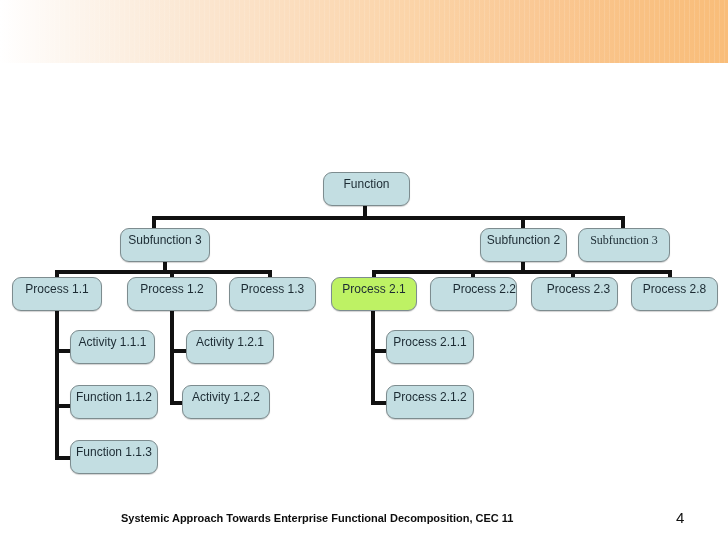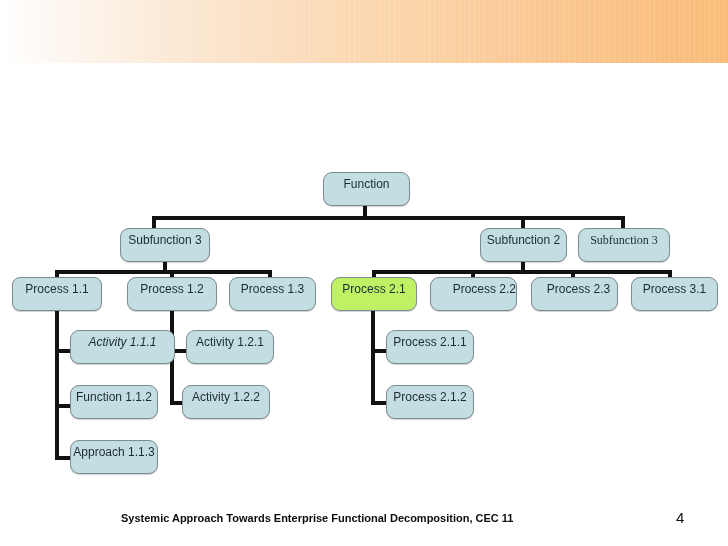--- a/index.html
+++ b/index.html
@@ -141,30 +141,30 @@
         <div class="conn" style="left: 170px; top: 338px; width: 20px; height: 4px; background: rgb(17, 17, 17);"></div>
         <div class="conn" style="left: 371px; top: 246px; width: 4px; height: 96px; background: rgb(17, 17, 17);"></div>
         <div class="conn" style="left: 371px; top: 286px; width: 20px; height: 4px; background: rgb(17, 17, 17);"></div>
         <div class="conn" style="left: 371px; top: 338px; width: 20px; height: 4px; background: rgb(17, 17, 17);"></div>
       </div>
     <div id="node-layer">
         <div class="node" style="left: 323px; top: 109px; width: 87px; height: 34px; background: rgb(195, 222, 226); border-color: rgb(125, 140, 143);"><span>Function</span></div>
         <div class="node" style="left: 120px; top: 165px; width: 90px; height: 34px; background: rgb(195, 222, 226); border-color: rgb(125, 140, 143);"><span>Subfunction 3</span></div>
         <div class="node" style="left: 480px; top: 165px; width: 87px; height: 34px; background: rgb(195, 222, 226); border-color: rgb(125, 140, 143);"><span>Subfunction 2</span></div>
         <div class="node" style="left: 578px; top: 165px; width: 92px; height: 34px; background: rgb(195, 222, 226); border-color: rgb(125, 140, 143); font-family: Liberation Serif, serif;"><span>Subfunction 3</span></div>
-        <div class="node" style="left: 12px; top: 214px; width: 90px; height: 34px; background: rgb(195, 222, 226); border-color: rgb(125, 140, 143); border-radius: 8px;"><span>Process 1.1</span></div>
+        <div class="node" style="left: 12px; top: 214px; width: 90px; height: 34px; background: rgb(195, 222, 226); border-color: rgb(125, 140, 143);"><span>Process 1.1</span></div>
         <div class="node" style="left: 127px; top: 214px; width: 90px; height: 34px; background: rgb(195, 222, 226); border-color: rgb(125, 140, 143);"><span>Process 1.2</span></div>
         <div class="node" style="left: 229px; top: 214px; width: 87px; height: 34px; background: rgb(195, 222, 226); border-color: rgb(125, 140, 143);"><span>Process 1.3</span></div>
         <div class="node" style="left: 331px; top: 214px; width: 86px; height: 34px; background: #bef264; border-color: rgb(125, 140, 143);"><span>Process 2.1</span></div>
         <div class="node" style="left: 430px; top: 214px; width: 87px; height: 34px; background: rgb(195, 222, 226); border-color: rgb(125, 140, 143); text-align: right;"><span>Process 2.2</span></div>
         <div class="node" style="left: 531px; top: 214px; width: 87px; height: 34px; background: rgb(195, 222, 226); border-color: rgb(125, 140, 143); padding-left: 8px;"><span>Process 2.3</span></div>
-        <div class="node" style="left: 631px; top: 214px; width: 87px; height: 34px; background: rgb(195, 222, 226); border-color: rgb(125, 140, 143);"><span>Process 3.1</span></div>
-        <div class="node" style="left: 70px; top: 267px; width: 105px; height: 34px; background: rgb(195, 222, 226); border-color: rgb(125, 140, 143); font-style: italic;"><span>Activity 1.1.1</span></div>
+        <div class="node" style="left: 631px; top: 214px; width: 87px; height: 34px; background: rgb(195, 222, 226); border-color: rgb(125, 140, 143);"><span>Process 2.8</span></div>
+        <div class="node" style="left: 70px; top: 267px; width: 85px; height: 34px; background: rgb(195, 222, 226); border-color: rgb(125, 140, 143);"><span>Activity 1.1.1</span></div>
         <div class="node" style="left: 70px; top: 322px; width: 88px; height: 34px; background: rgb(195, 222, 226); border-color: rgb(125, 140, 143);"><span>Function 1.1.2</span></div>
-        <div class="node" style="left: 70px; top: 377px; width: 88px; height: 34px; background: rgb(195, 222, 226); border-color: rgb(125, 140, 143);"><span>Approach 1.1.3</span></div>
+        <div class="node" style="left: 70px; top: 377px; width: 88px; height: 34px; background: rgb(195, 222, 226); border-color: rgb(125, 140, 143);"><span>Function 1.1.3</span></div>
         <div class="node" style="left: 186px; top: 267px; width: 88px; height: 34px; background: rgb(195, 222, 226); border-color: rgb(125, 140, 143);"><span>Activity 1.2.1</span></div>
         <div class="node" style="left: 182px; top: 322px; width: 88px; height: 34px; background: rgb(195, 222, 226); border-color: rgb(125, 140, 143);"><span>Activity 1.2.2</span></div>
         <div class="node" style="left: 386px; top: 267px; width: 88px; height: 34px; background: rgb(195, 222, 226); border-color: rgb(125, 140, 143);"><span>Process 2.1.1</span></div>
         <div class="node" style="left: 386px; top: 322px; width: 88px; height: 34px; background: rgb(195, 222, 226); border-color: rgb(125, 140, 143);"><span>Process 2.1.2</span></div>
       </div>
   </div>
 
   <div id="footer-note">Systemic Approach Towards Enterprise Functional Decomposition, CEC 11</div>
 
   <div id="page-number">4</div>

